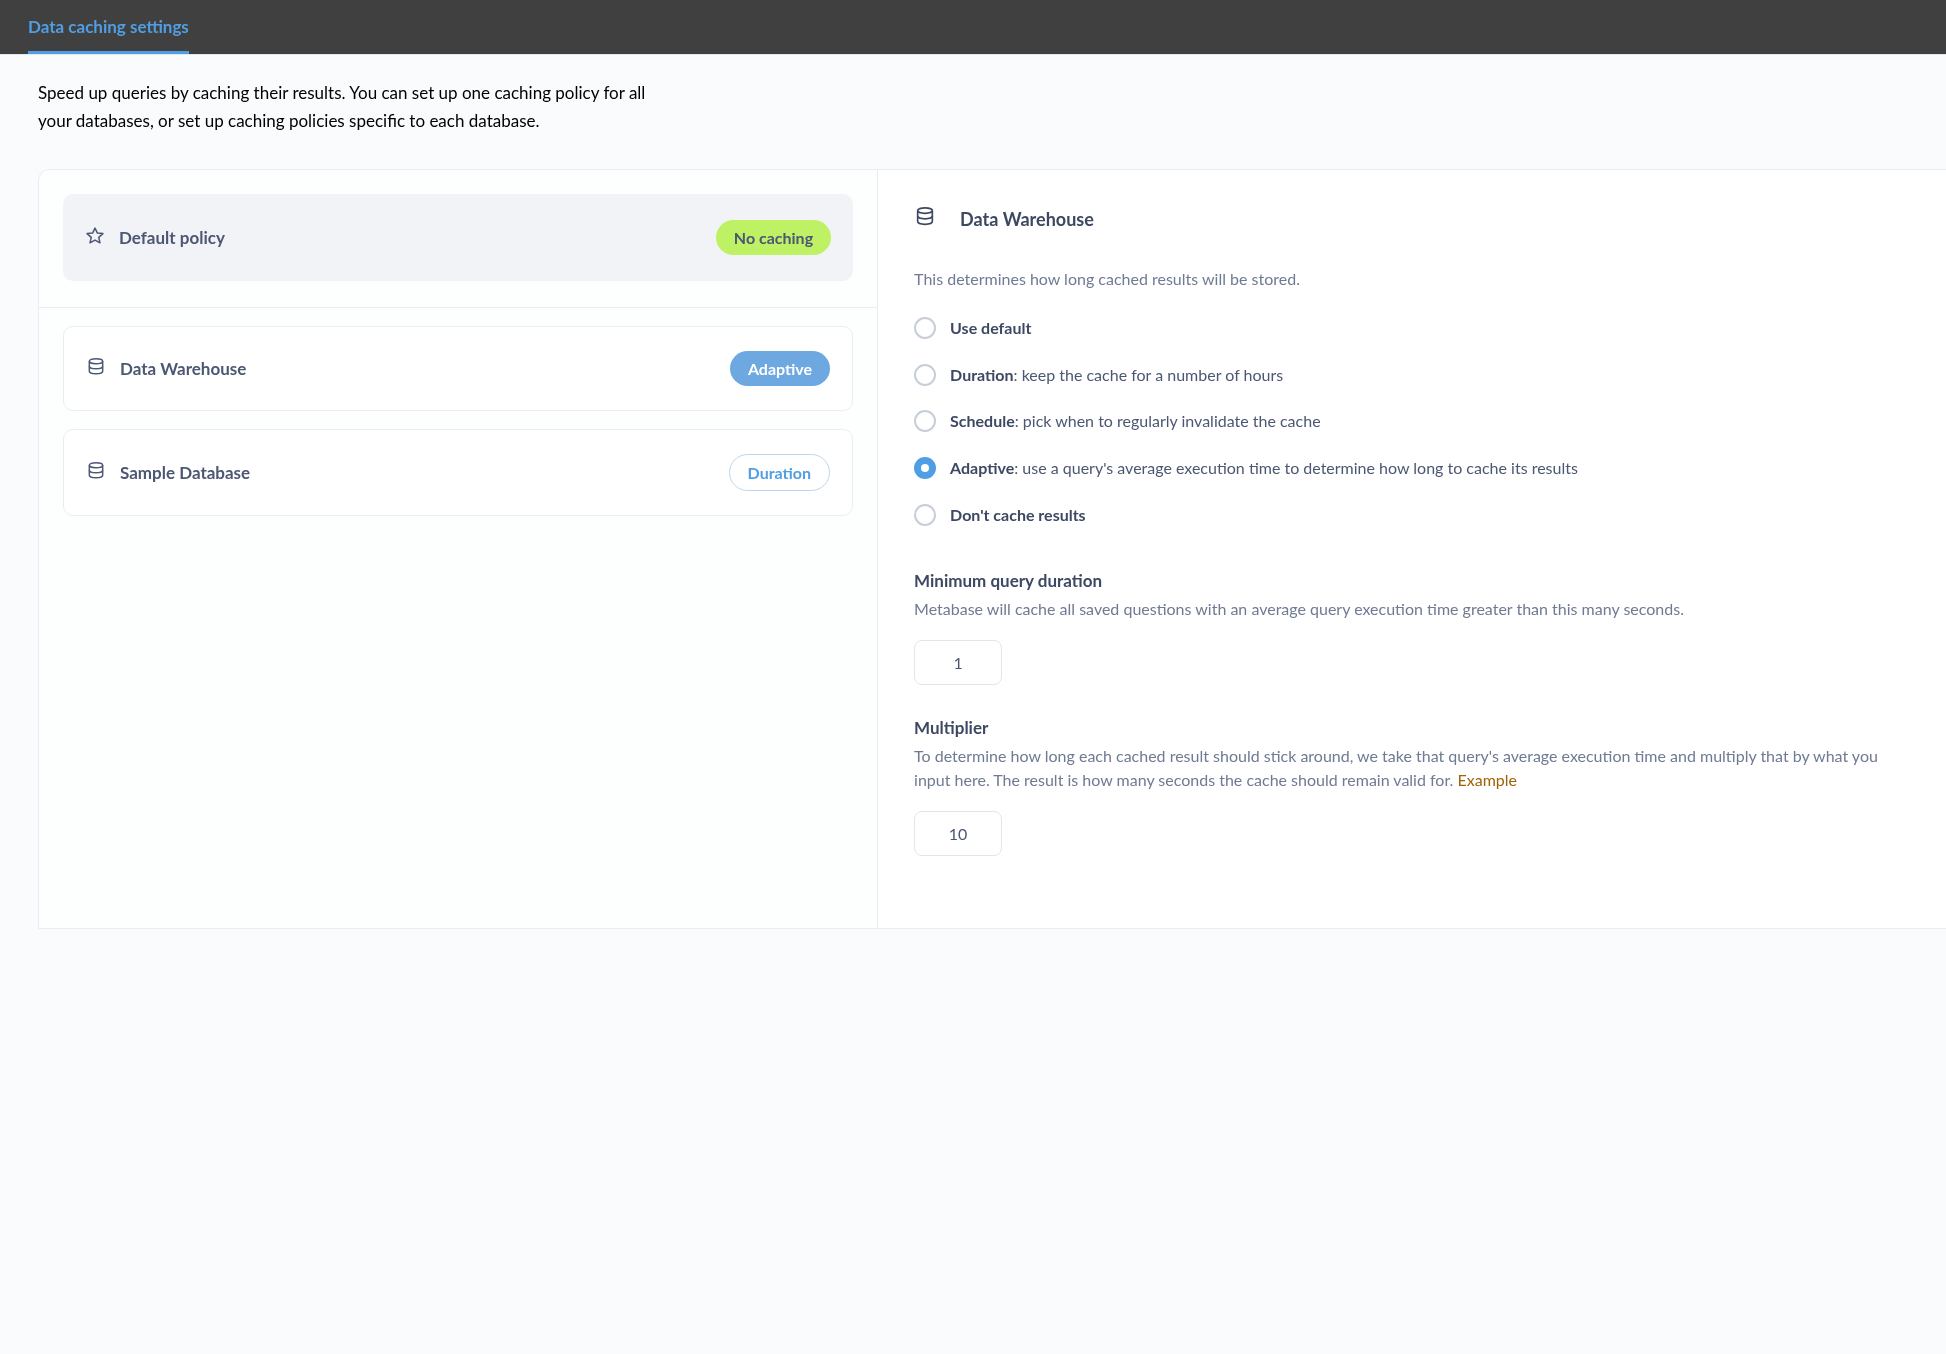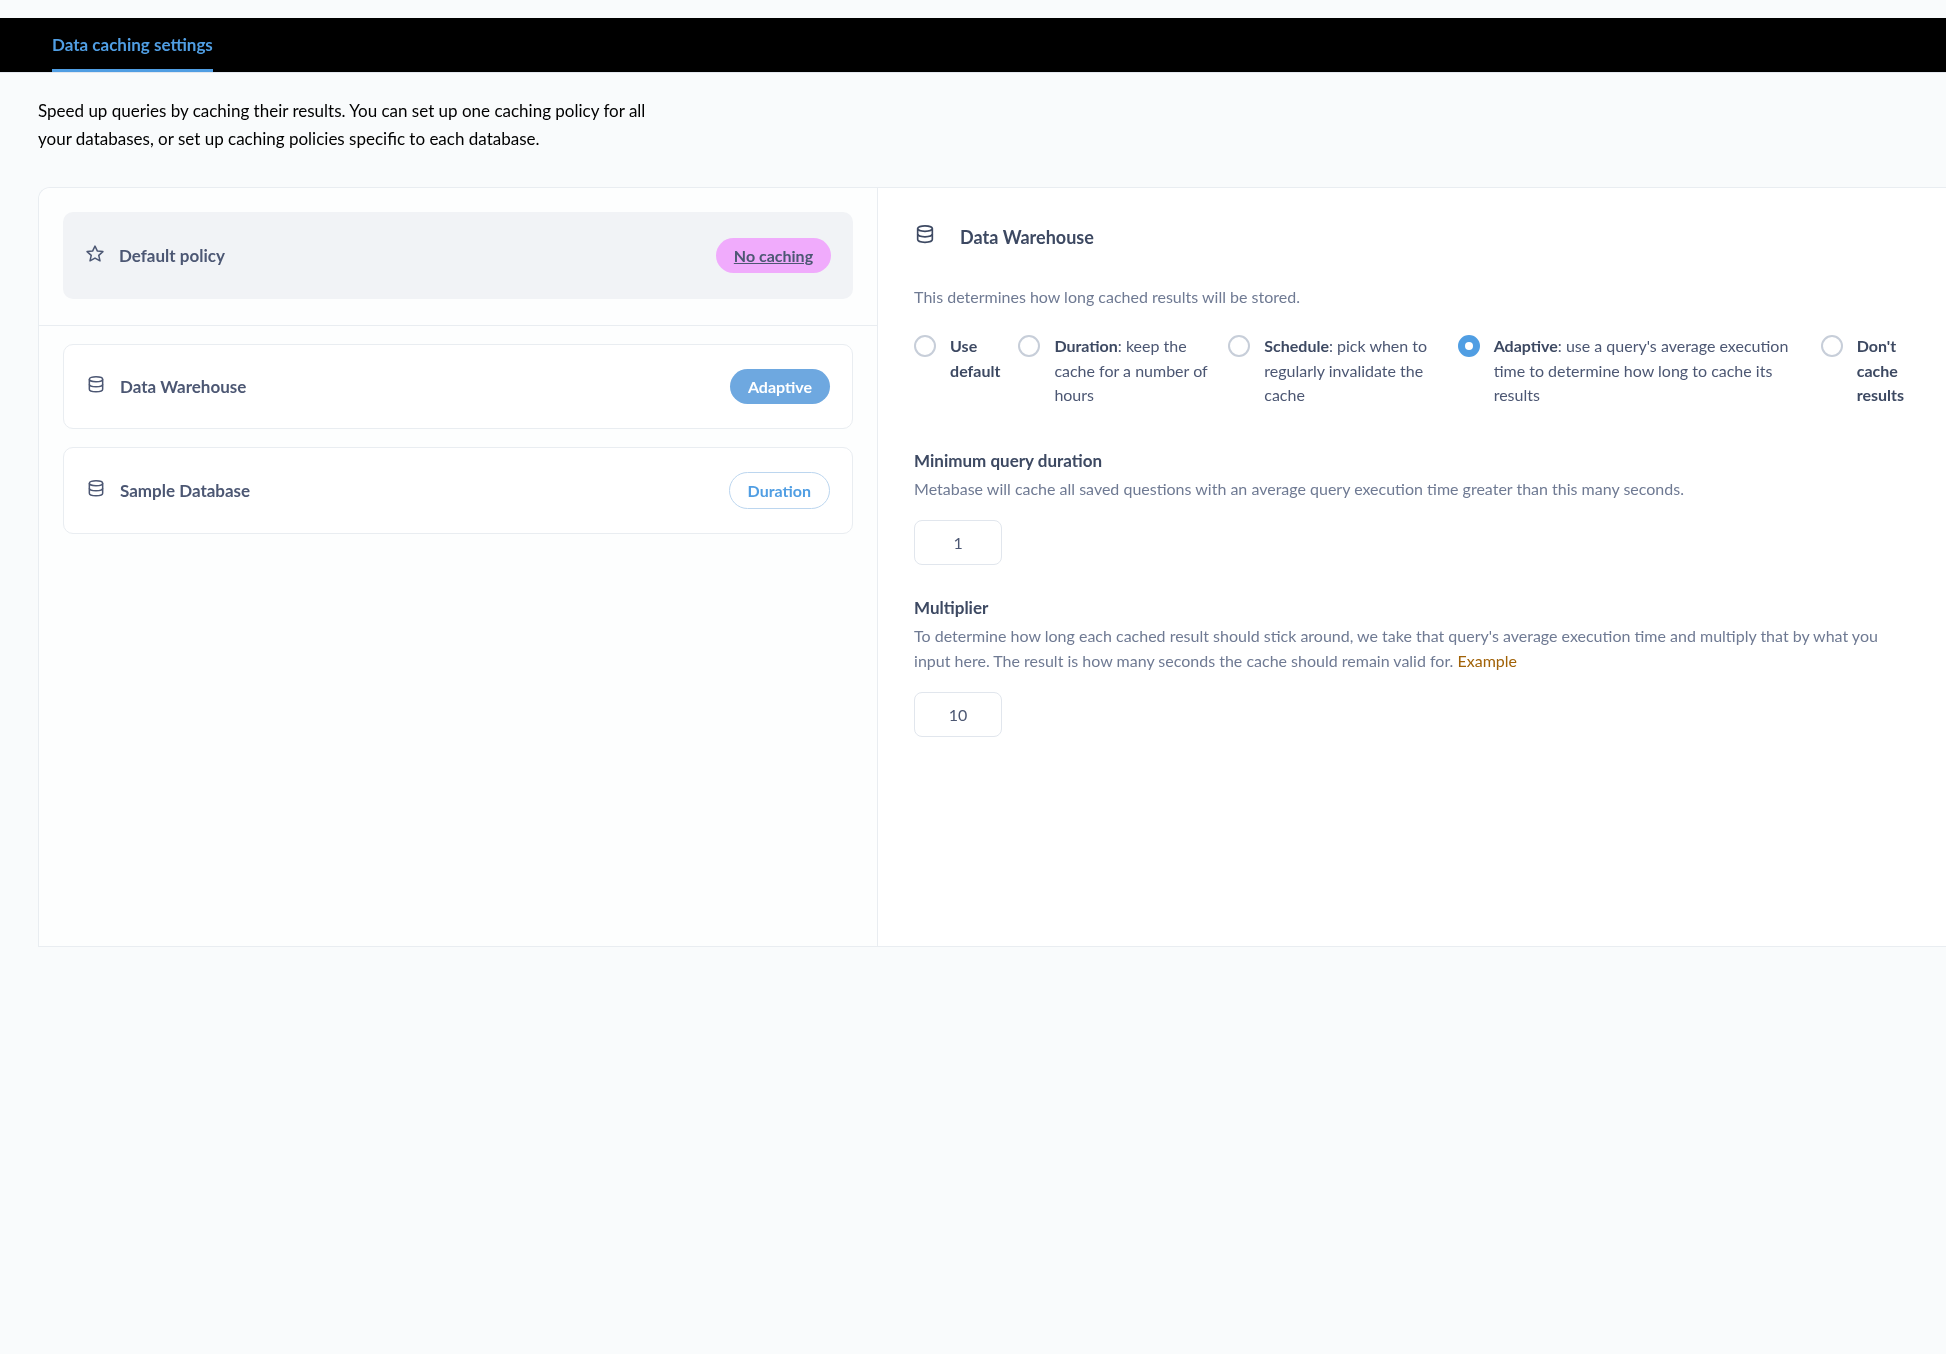--- a/index.html
+++ b/index.html
@@ -7,23 +7,22 @@
       font-family: -apple-system, BlinkMacSystemFont, "Segoe UI", "Lato", sans-serif;
       background: #f9fbfc;
       color: #4c5773;
       font-size: 15px;
     }
     .page {
       width: 100%;
     }
     .tab-bar {
       border-bottom: 1px solid #e3e7ee;
-      padding: 0 52px;
-      background: #000000;
-      margin-top: 18px;
+      padding: 0 28px;
+      background: #404040;
     }
     .tab {
       display: inline-block;
       padding: 16px 0 14px 0;
       font-size: 17px;
       font-weight: 700;
       color: #509ee3;
       border-bottom: 3px solid #509ee3;
       cursor: pointer;
     }
@@ -73,21 +72,21 @@
       font-weight: 700;
       color: #4c5773;
     }
     .pill {
       border-radius: 999px;
       padding: 8px 18px;
       font-size: 16px;
       font-weight: 700;
       display: inline-block;
     }
-    .pill-white { background: #f0abfc; color: #4c5773; text-decoration: underline; }
+    .pill-white { background: #bef264; color: #4c5773; }
     .pill-blue-solid { background: #6ea8e0; color: #fff; }
     .pill-blue-outline { background: #fff; color: #509ee3; border: 1.5px solid #bcd6ef; }
     .section-divider {
       height: 1px;
       background: #e9edf1;
       margin-top: 26px;
     }
     .db-card {
       margin: 18px 24px 0 24px;
       background: #fff;
@@ -126,21 +125,21 @@
       font-weight: 700;
       color: #3d4962;
       margin-bottom: 6px;
     }
     .section-sub {
       font-size: 16px;
       color: #6f7a93;
       margin-bottom: 18px;
       line-height: 1.55;
     }
-    .radio-group { display: flex; flex-direction: row; gap: 18px; margin-bottom: 36px; }
+    .radio-group { display: flex; flex-direction: column; gap: 10px; margin-bottom: 36px; }
     .radio-item {
       display: flex;
       align-items: flex-start;
       gap: 14px;
       padding: 6px 0;
       cursor: pointer;
     }
     .radio-circle {
       flex: 0 0 22px;
       width: 22px; height: 22px;

